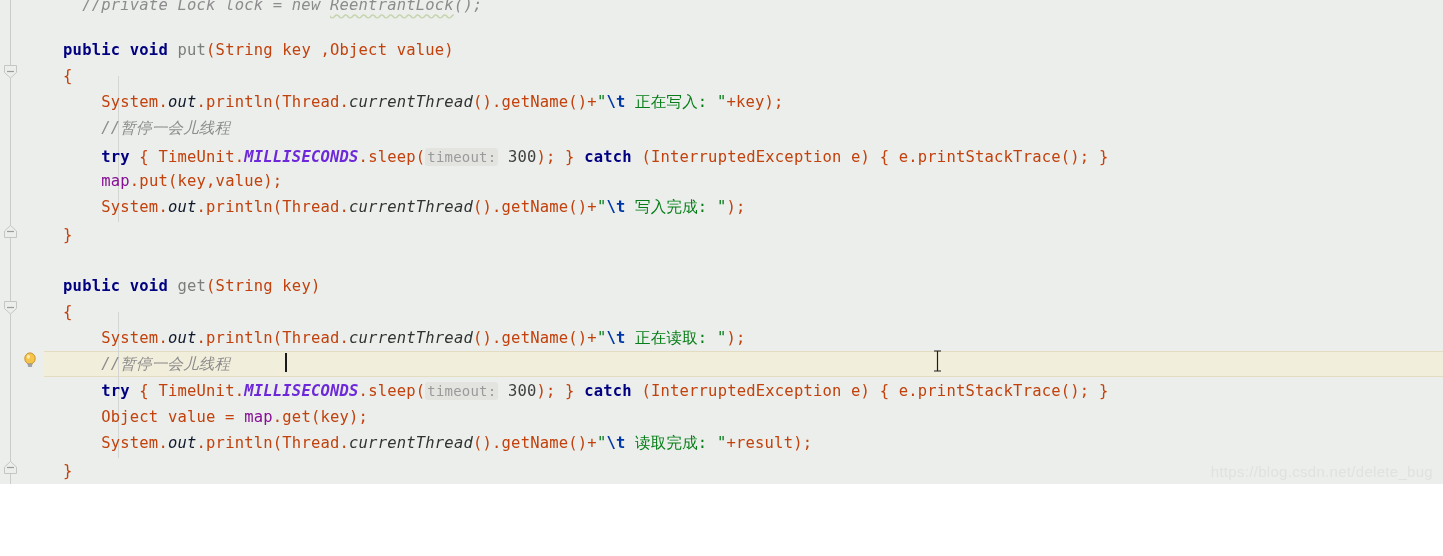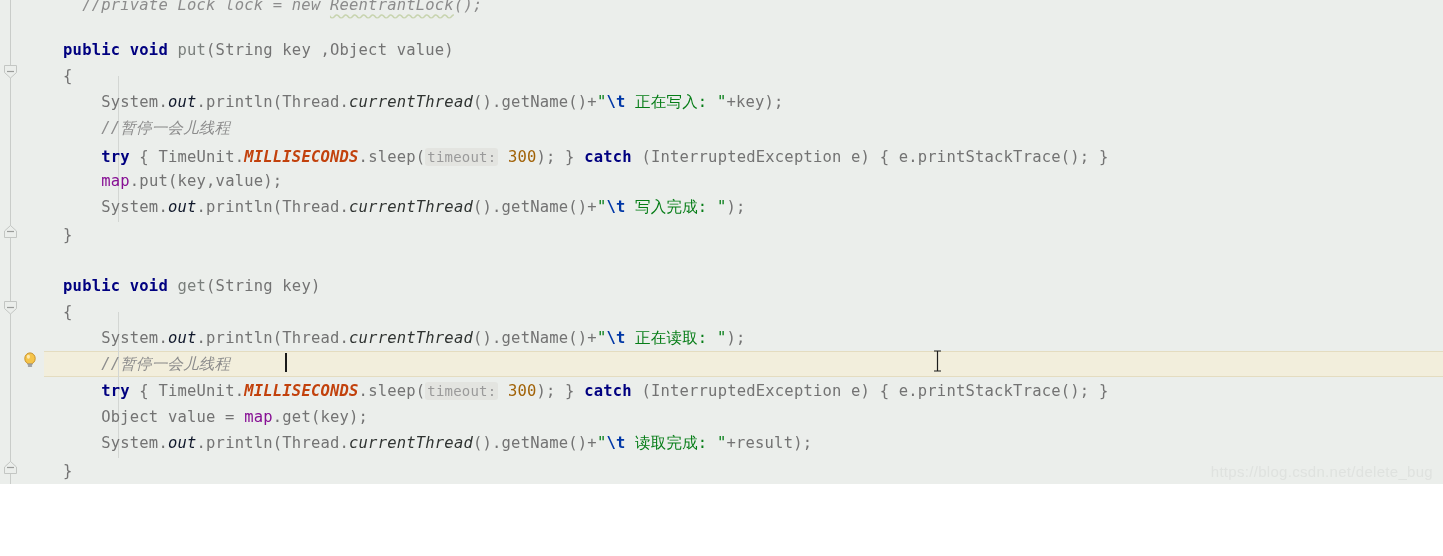--- a/index.html
+++ b/index.html
@@ -74,28 +74,28 @@
   
   .indent-guide {
     position: absolute;
     width: 1px;
     background: #d3d6d3;
   }
 
   
   .kw      { color: #000080; font-weight: bold; }
   .mdecl   { color: #7a7f7c; }
-  .plain   { color: #737373; }
+  .plain   { color: #c2410c; }
   .field   { color: #871094; }
   .statfi  { color: #0f172a; font-style: italic; }
-  .statfb  { color: #c2410c; font-weight: bold; font-style: italic; }
+  .statfb  { color: #6d28d9; font-weight: bold; font-style: italic; }
   .statm   { color: #2f3331; font-style: italic; }
   .str     { color: #067d17; }
   .esc     { color: #0037a6; font-weight: bold; }
-  .num     { color: #a16207; }
+  .num     { color: #404040; }
   .cmt     { color: #8c8c8c; font-style: italic; }
   .hint    {
     color: #9a9a9a;
     background: #e3e4e0;
     border-radius: 3px;
     padding: 1px 2px;
     font-size: 14px;
   }
   .squiggle {
     text-decoration: underline wavy #c8d4b0;

